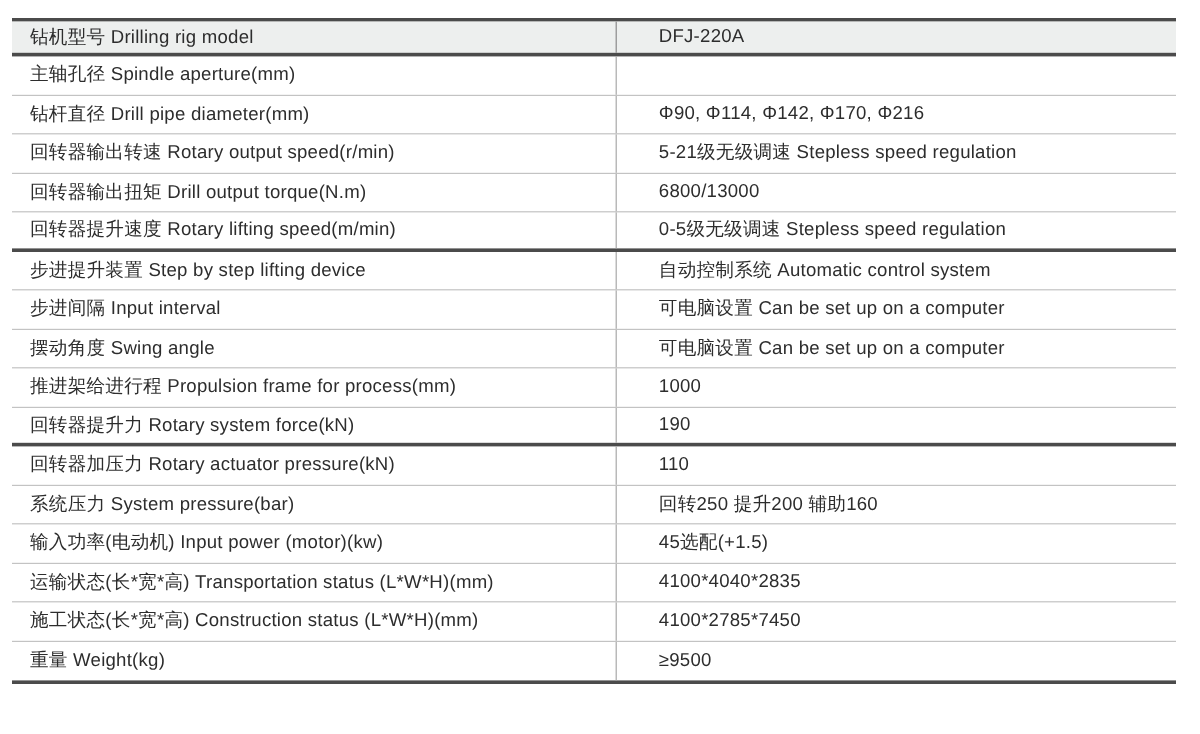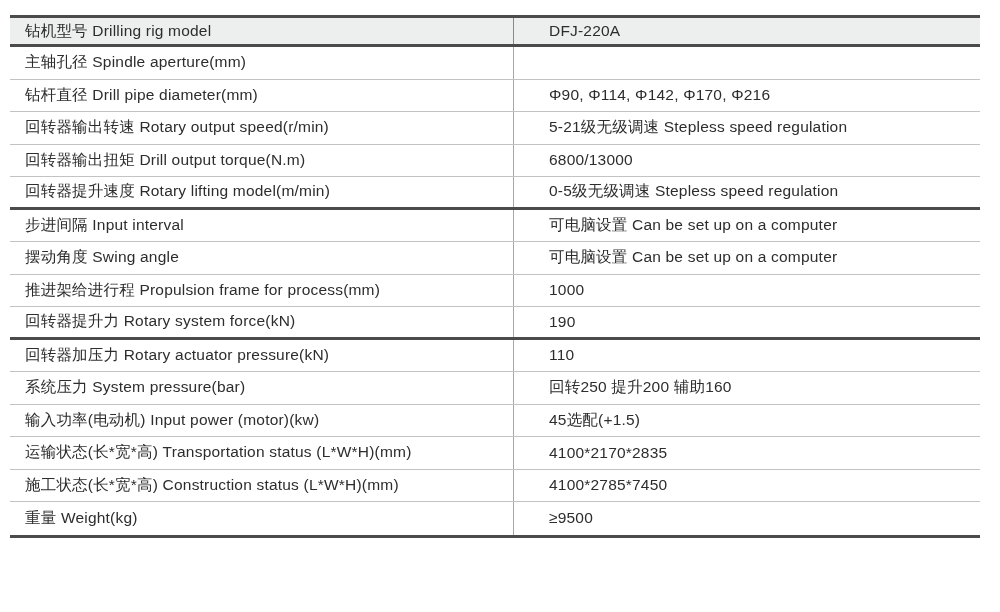--- a/index.html
+++ b/index.html
@@ -101,28 +101,36 @@
     <div class="row">
     <div class="cell cell--label">
       <span>回转器输出扭矩 Drill output torque(N.m)</span>
     </div>
     <div class="cell cell--value">
       <span>6800/13000</span>
     </div>
   </div>
     <div class="row row--thick">
     <div class="cell cell--label">
-      <span>回转器提升速度 Rotary lifting model(m/min)</span>
+      <span>回转器提升速度 Rotary lifting speed(m/min)</span>
     </div>
     <div class="cell cell--value">
       <span>0-5级无级调速 Stepless speed regulation</span>
     </div>
   </div>
     <div class="row">
     <div class="cell cell--label">
+      <span>步进提升装置 Step by step lifting device</span>
+    </div>
+    <div class="cell cell--value">
+      <span>自动控制系统 Automatic control system</span>
+    </div>
+  </div>
+    <div class="row">
+    <div class="cell cell--label">
       <span>步进间隔 Input interval</span>
     </div>
     <div class="cell cell--value">
       <span>可电脑设置 Can be set up on a computer</span>
     </div>
   </div>
     <div class="row">
     <div class="cell cell--label">
       <span>摆动角度 Swing angle</span>
     </div>
@@ -168,21 +176,21 @@
     </div>
     <div class="cell cell--value">
       <span>45选配(+1.5)</span>
     </div>
   </div>
     <div class="row">
     <div class="cell cell--label">
       <span>运输状态(长*宽*高) Transportation status (L*W*H)(mm)</span>
     </div>
     <div class="cell cell--value">
-      <span>4100*2170*2835</span>
+      <span>4100*4040*2835</span>
     </div>
   </div>
     <div class="row">
     <div class="cell cell--label">
       <span>施工状态(长*宽*高) Construction status (L*W*H)(mm)</span>
     </div>
     <div class="cell cell--value">
       <span>4100*2785*7450</span>
     </div>
   </div>

